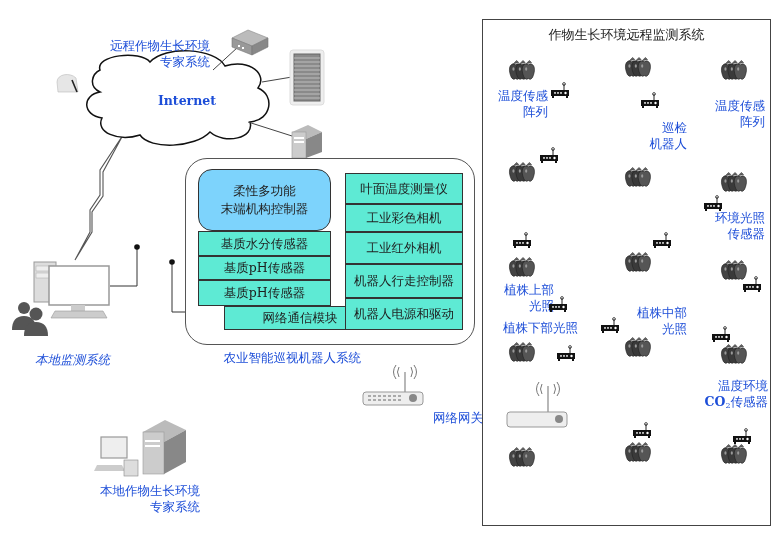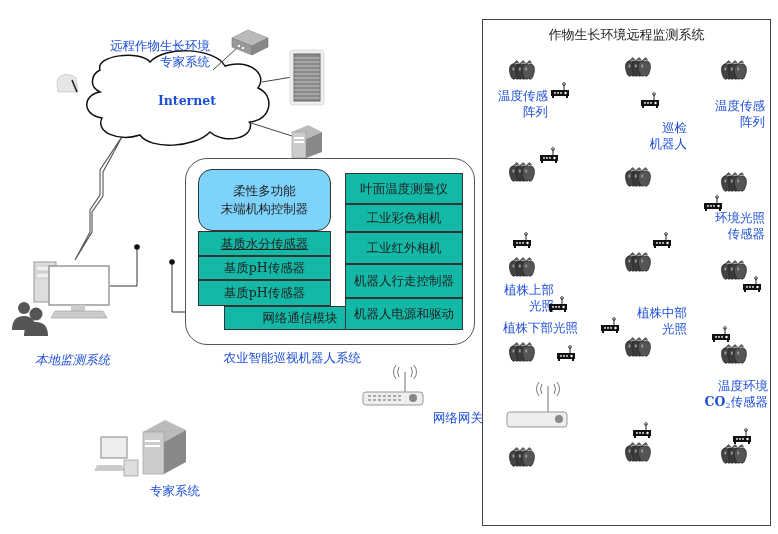--- a/index.html
+++ b/index.html
@@ -1,21 +1,21 @@
 <!DOCTYPE html>
 <html><head>
   <meta charset="utf-8">
   <style>
     * { box-sizing: border-box; margin: 0; padding: 0; }
     html, body { width: 778px; height: 534px; background: #ffffff; overflow: hidden; }
     body { position: relative; font-family: "DejaVu Serif", "Liberation Serif", serif; color: #222; }
     .lbl { position: absolute; font-size: 12.5px; line-height: 16px; text-align: right; white-space: nowrap; color: #1d4ed8; }
     svg.overlay { position: absolute; left: 0; top: 0; width: 778px; height: 534px; }
     .module-box {
-      position: absolute; border: 1.5px solid #333; background: #14b8a6;
+      position: absolute; border: 1.5px solid #333; background: #5eead4;
       font-size: 12.5px; display: flex; align-items: center; justify-content: center;
       text-align: center; line-height: 16px; color: #1e1e1e;
     }
     .robot-panel { position: absolute; left: 185px; top: 158px; width: 290px; height: 187px; border: 1.3px solid #555; border-radius: 22px; background: #fff; }
     .ctrl-box { position: absolute; left: 198px; top: 169px; width: 133px; height: 62px; border: 1.5px solid #333; border-radius: 14px; background: #7dd3fc; font-size: 12.5px; display: flex; align-items: center; justify-content: center; text-align: center; line-height: 18px; }
     .field-frame { position: absolute; left: 482px; top: 19px; width: 289px; height: 507px; border: 1.3px solid #444; background: #fff; }
     .field-title { position: absolute; left: 482px; top: 26px; width: 289px; text-align: center; font-size: 13px; }
     sub { font-size: 8px; vertical-align: -2px; }
   </style>
 </head>
@@ -191,32 +191,33 @@
 <div class="lbl" style="left:70px; top:38px; width:140px;">
   <div>远程作物生长环境</div>
   <div>专家系统</div>
 </div>
 
 <div class="lbl" style="left:146px; top:93px; width:70px; font-weight:bold; font-size:12.5px;">Internet</div>
 
 <div class="lbl" style="left:10px; top:352px; width:100px;font-style:italic;">本地监测系统</div>
 
 <div class="lbl" style="left:60px; top:483px; width:140px;">
+  <div>本地作物生长环境</div>
   <div>专家系统</div>
 </div>
 
 <div class="robot-panel"></div>
 <div class="ctrl-box">
   <div>
     <div>柔性多功能</div>
     <div>末端机构控制器</div>
   </div>
 </div>
 <div id="left-modules">
-    <div class="module-box" style="left: 198px; top: 231px; width: 133px; height: 25px; text-decoration: underline;">基质水分传感器</div>
+    <div class="module-box" style="left: 198px; top: 231px; width: 133px; height: 25px;">基质水分传感器</div>
     <div class="module-box" style="left: 198px; top: 256px; width: 133px; height: 24px;">基质pH传感器</div>
     <div class="module-box" style="left: 198px; top: 280px; width: 133px; height: 26px;">基质pH传感器</div>
     <div class="module-box" style="left: 204px; top: 306px; width: 152px; height: 24px; margin-left: 20px;">网络通信模块</div>
   </div>
 <div id="right-modules">
     <div class="module-box" style="left: 345px; top: 173px; width: 118px; height: 31px;">叶面温度测量仪</div>
     <div class="module-box" style="left: 345px; top: 204px; width: 118px; height: 28px;">工业彩色相机</div>
     <div class="module-box" style="left: 345px; top: 232px; width: 118px; height: 32px;">工业红外相机</div>
     <div class="module-box" style="left: 345px; top: 264px; width: 118px; height: 34px;">机器人行走控制器</div>
     <div class="module-box" style="left: 345px; top: 298px; width: 118px; height: 32px;">机器人电源和驱动</div>

